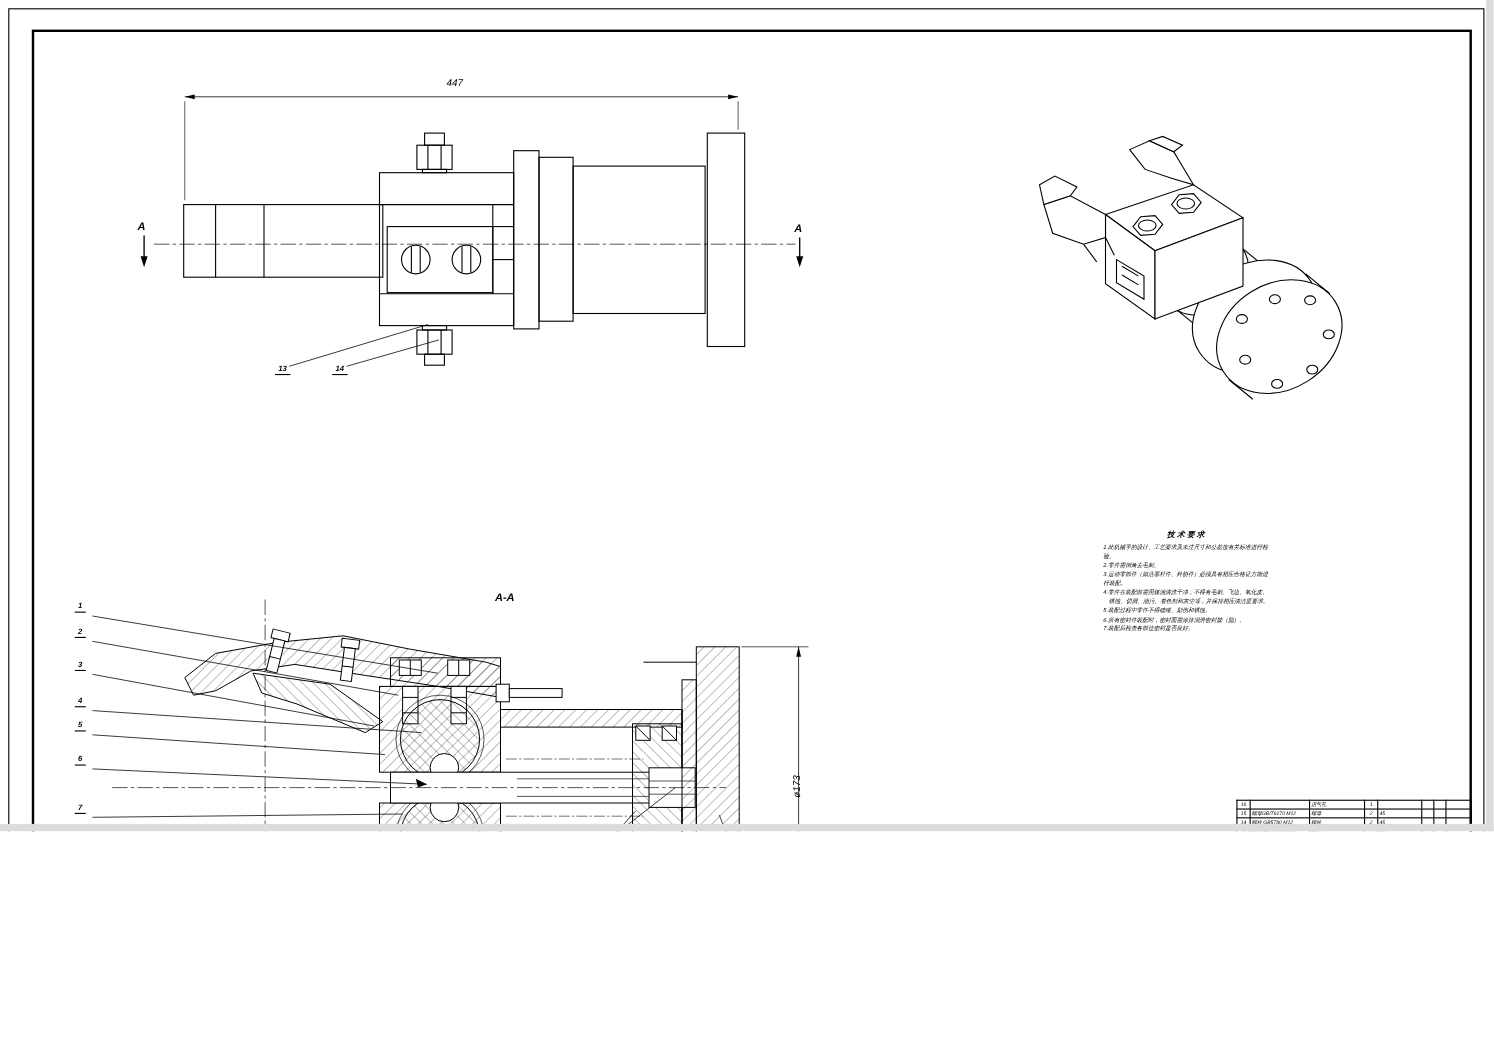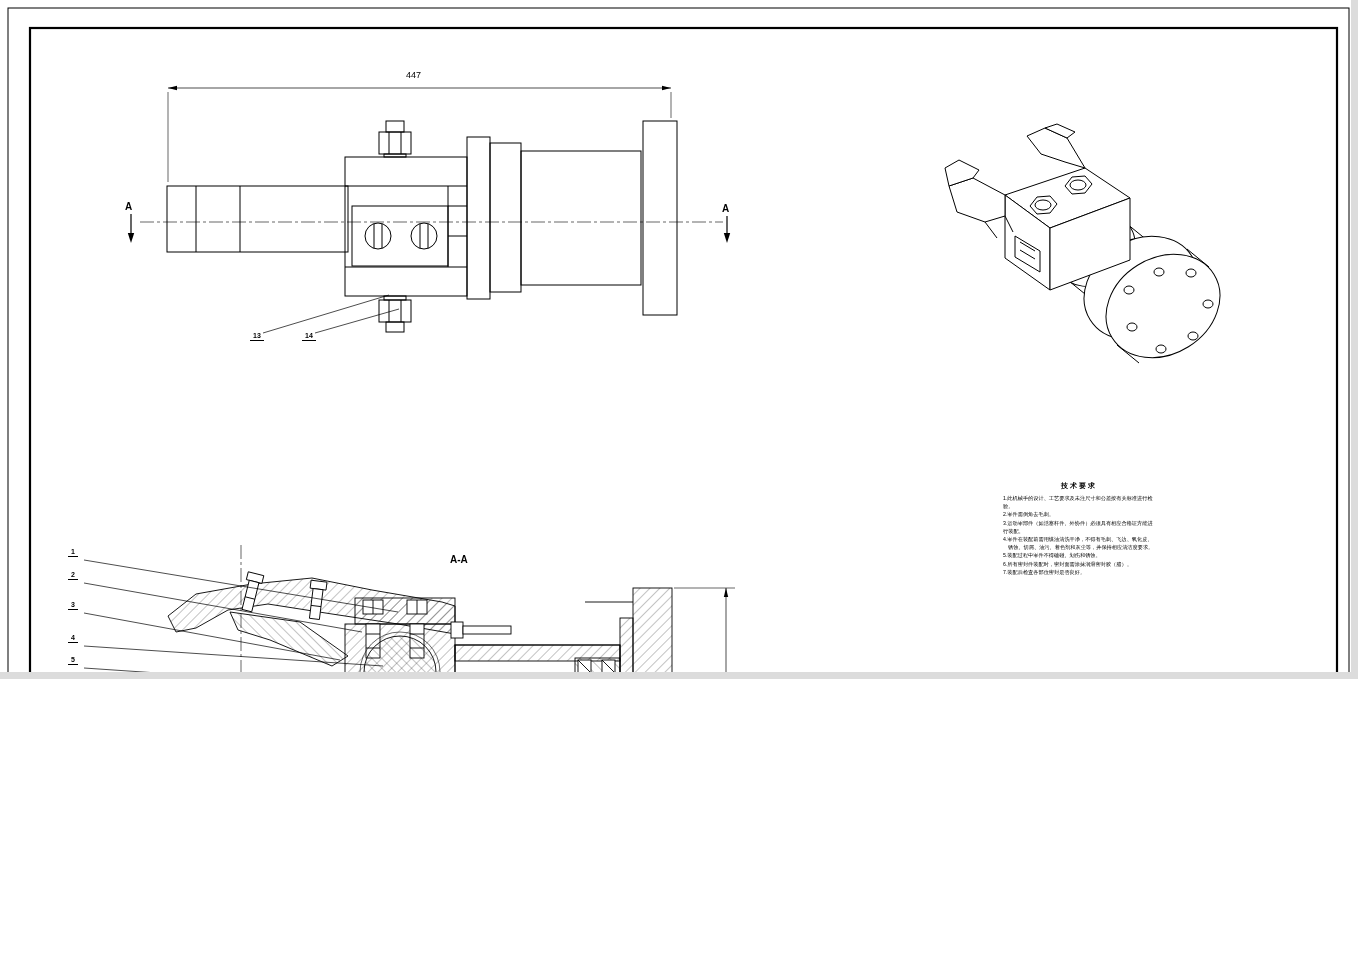--- a/index.html
+++ b/index.html
@@ -1,17 +1,17 @@
 <!DOCTYPE html>
 <html><head>
 <meta charset="utf-8">
 <style>
   html,body{margin:0;padding:0;background:#fff;}
-  #page{position:relative;width:1358px;height:679px;background:#fff;overflow:hidden;
-        font-family:"Liberation Sans",sans-serif;color:#000;}
+  #page{position:relative;width:1358px;height:756px;background:#fff;overflow:hidden;
+        font-family:"Liberation Sans",sans-serif;color:#000;font-style:italic;}
   .edge-r{position:absolute;right:0;top:0;width:7px;height:957px;background:#dcdcdc;}
   .edge-b{position:absolute;left:0;bottom:0;width:1358px;height:7px;background:#dcdcdc;}
   svg{position:absolute;left:0;top:0;}
   .t{position:absolute;white-space:nowrap;color:#000;}
   .callout{font-size:7px;font-weight:bold;border-bottom:1px solid #000;padding:0 3px 0 3px;line-height:8px;}
   .dim{font-size:9px;}
   .secA{font-size:10px;font-weight:bold;}
   .rot90{transform:rotate(-90deg);}
   
   #tech{position:absolute;left:1003px;top:481px;width:152px;}
@@ -294,21 +294,21 @@
     <line x1="1310" y1="900" x2="1337" y2="900"></line>
   </g>
 </svg>
 
 <span class="t dim" style="left:406px;top:70px;">447</span>
 <span class="t secA" style="left:125px;top:201px;">A</span>
 <span class="t secA" style="left:722px;top:203px;">A</span>
 <span class="t callout" style="left:250px;top:332px;">13</span>
 <span class="t callout" style="left:302px;top:332px;">14</span>
 
-<span class="t secA" style="left:450px;top:554px;">A-A</span>
+<span class="t secA" style="left:450px;top:538px;">A-A</span>
 <span class="t dim rot90" style="left:706px;top:710px;width:36px;text-align:center;">ø173</span>
 <span class="t callout" style="left:68px;top:548px;">1</span>
 <span class="t callout" style="left:68px;top:571px;">2</span>
 <span class="t callout" style="left:68px;top:601px;">3</span>
 <span class="t callout" style="left:68px;top:634px;">4</span>
 <span class="t callout" style="left:68px;top:656px;">5</span>
 <span class="t callout" style="left:68px;top:687px;">6</span>
 <span class="t callout" style="left:68px;top:731px;">7</span>
 <span class="t callout" style="left:68px;top:765px;">8</span>
 <span class="t callout" style="left:324px;top:868px;">9</span>

